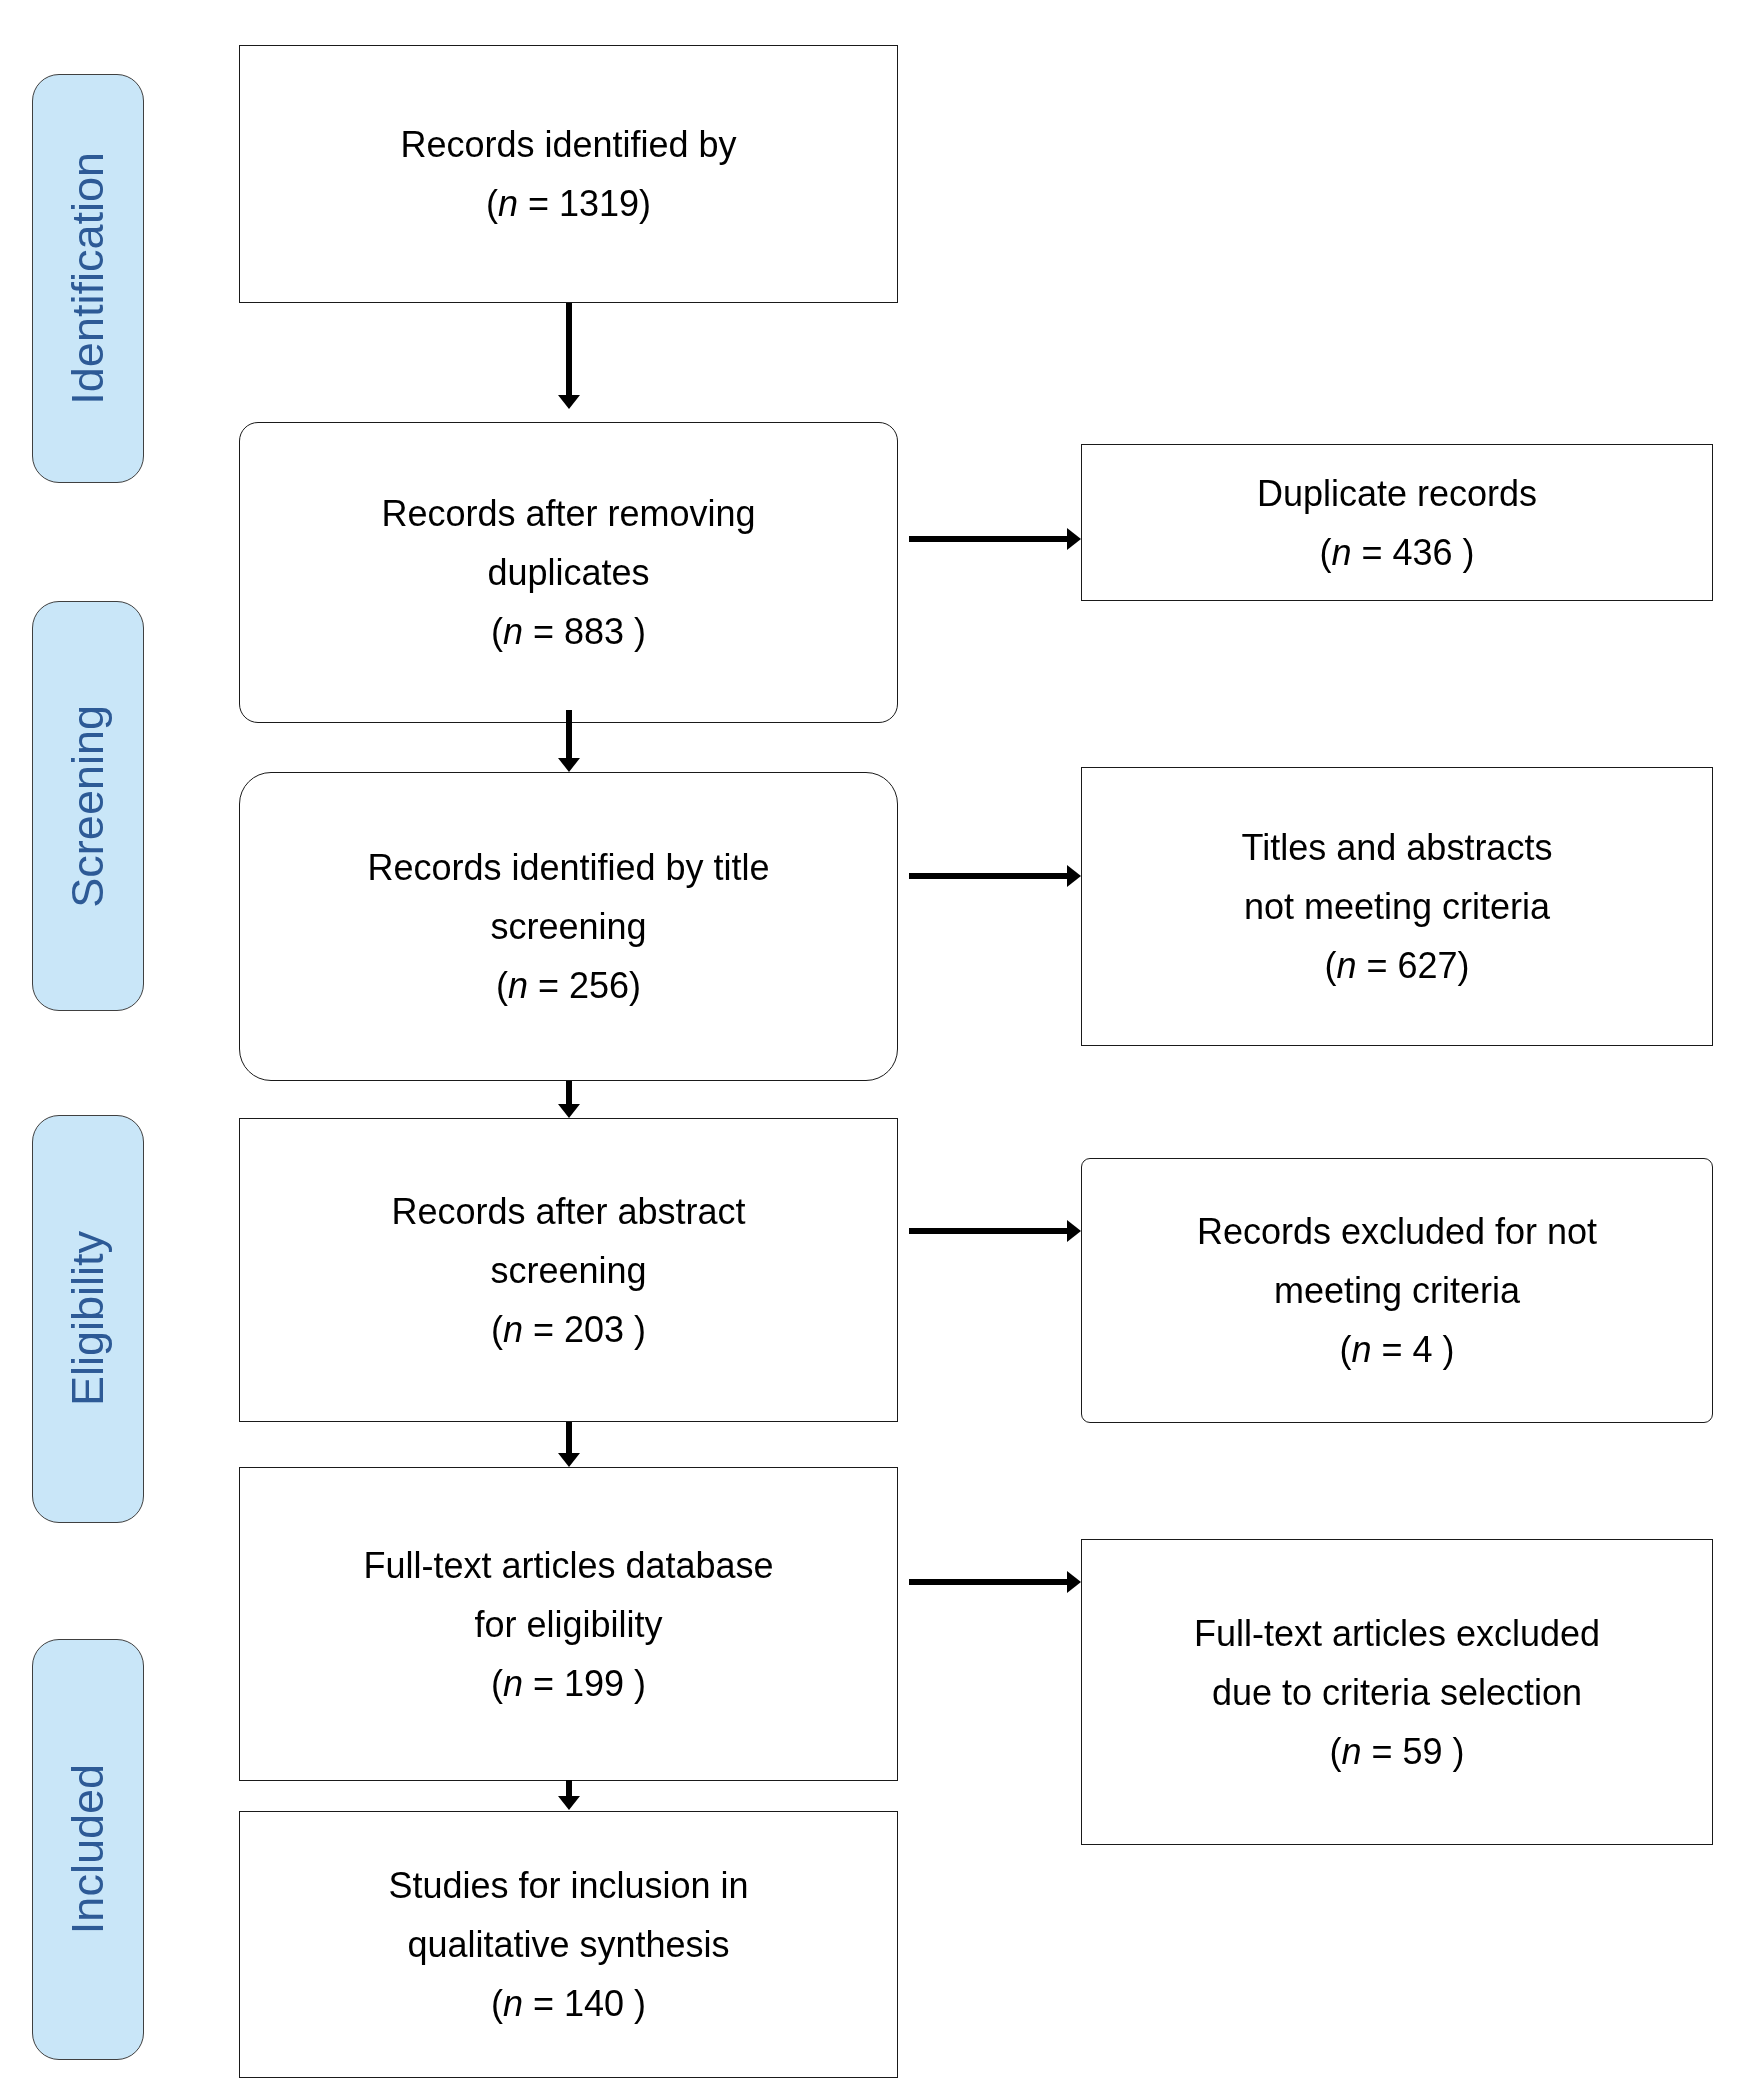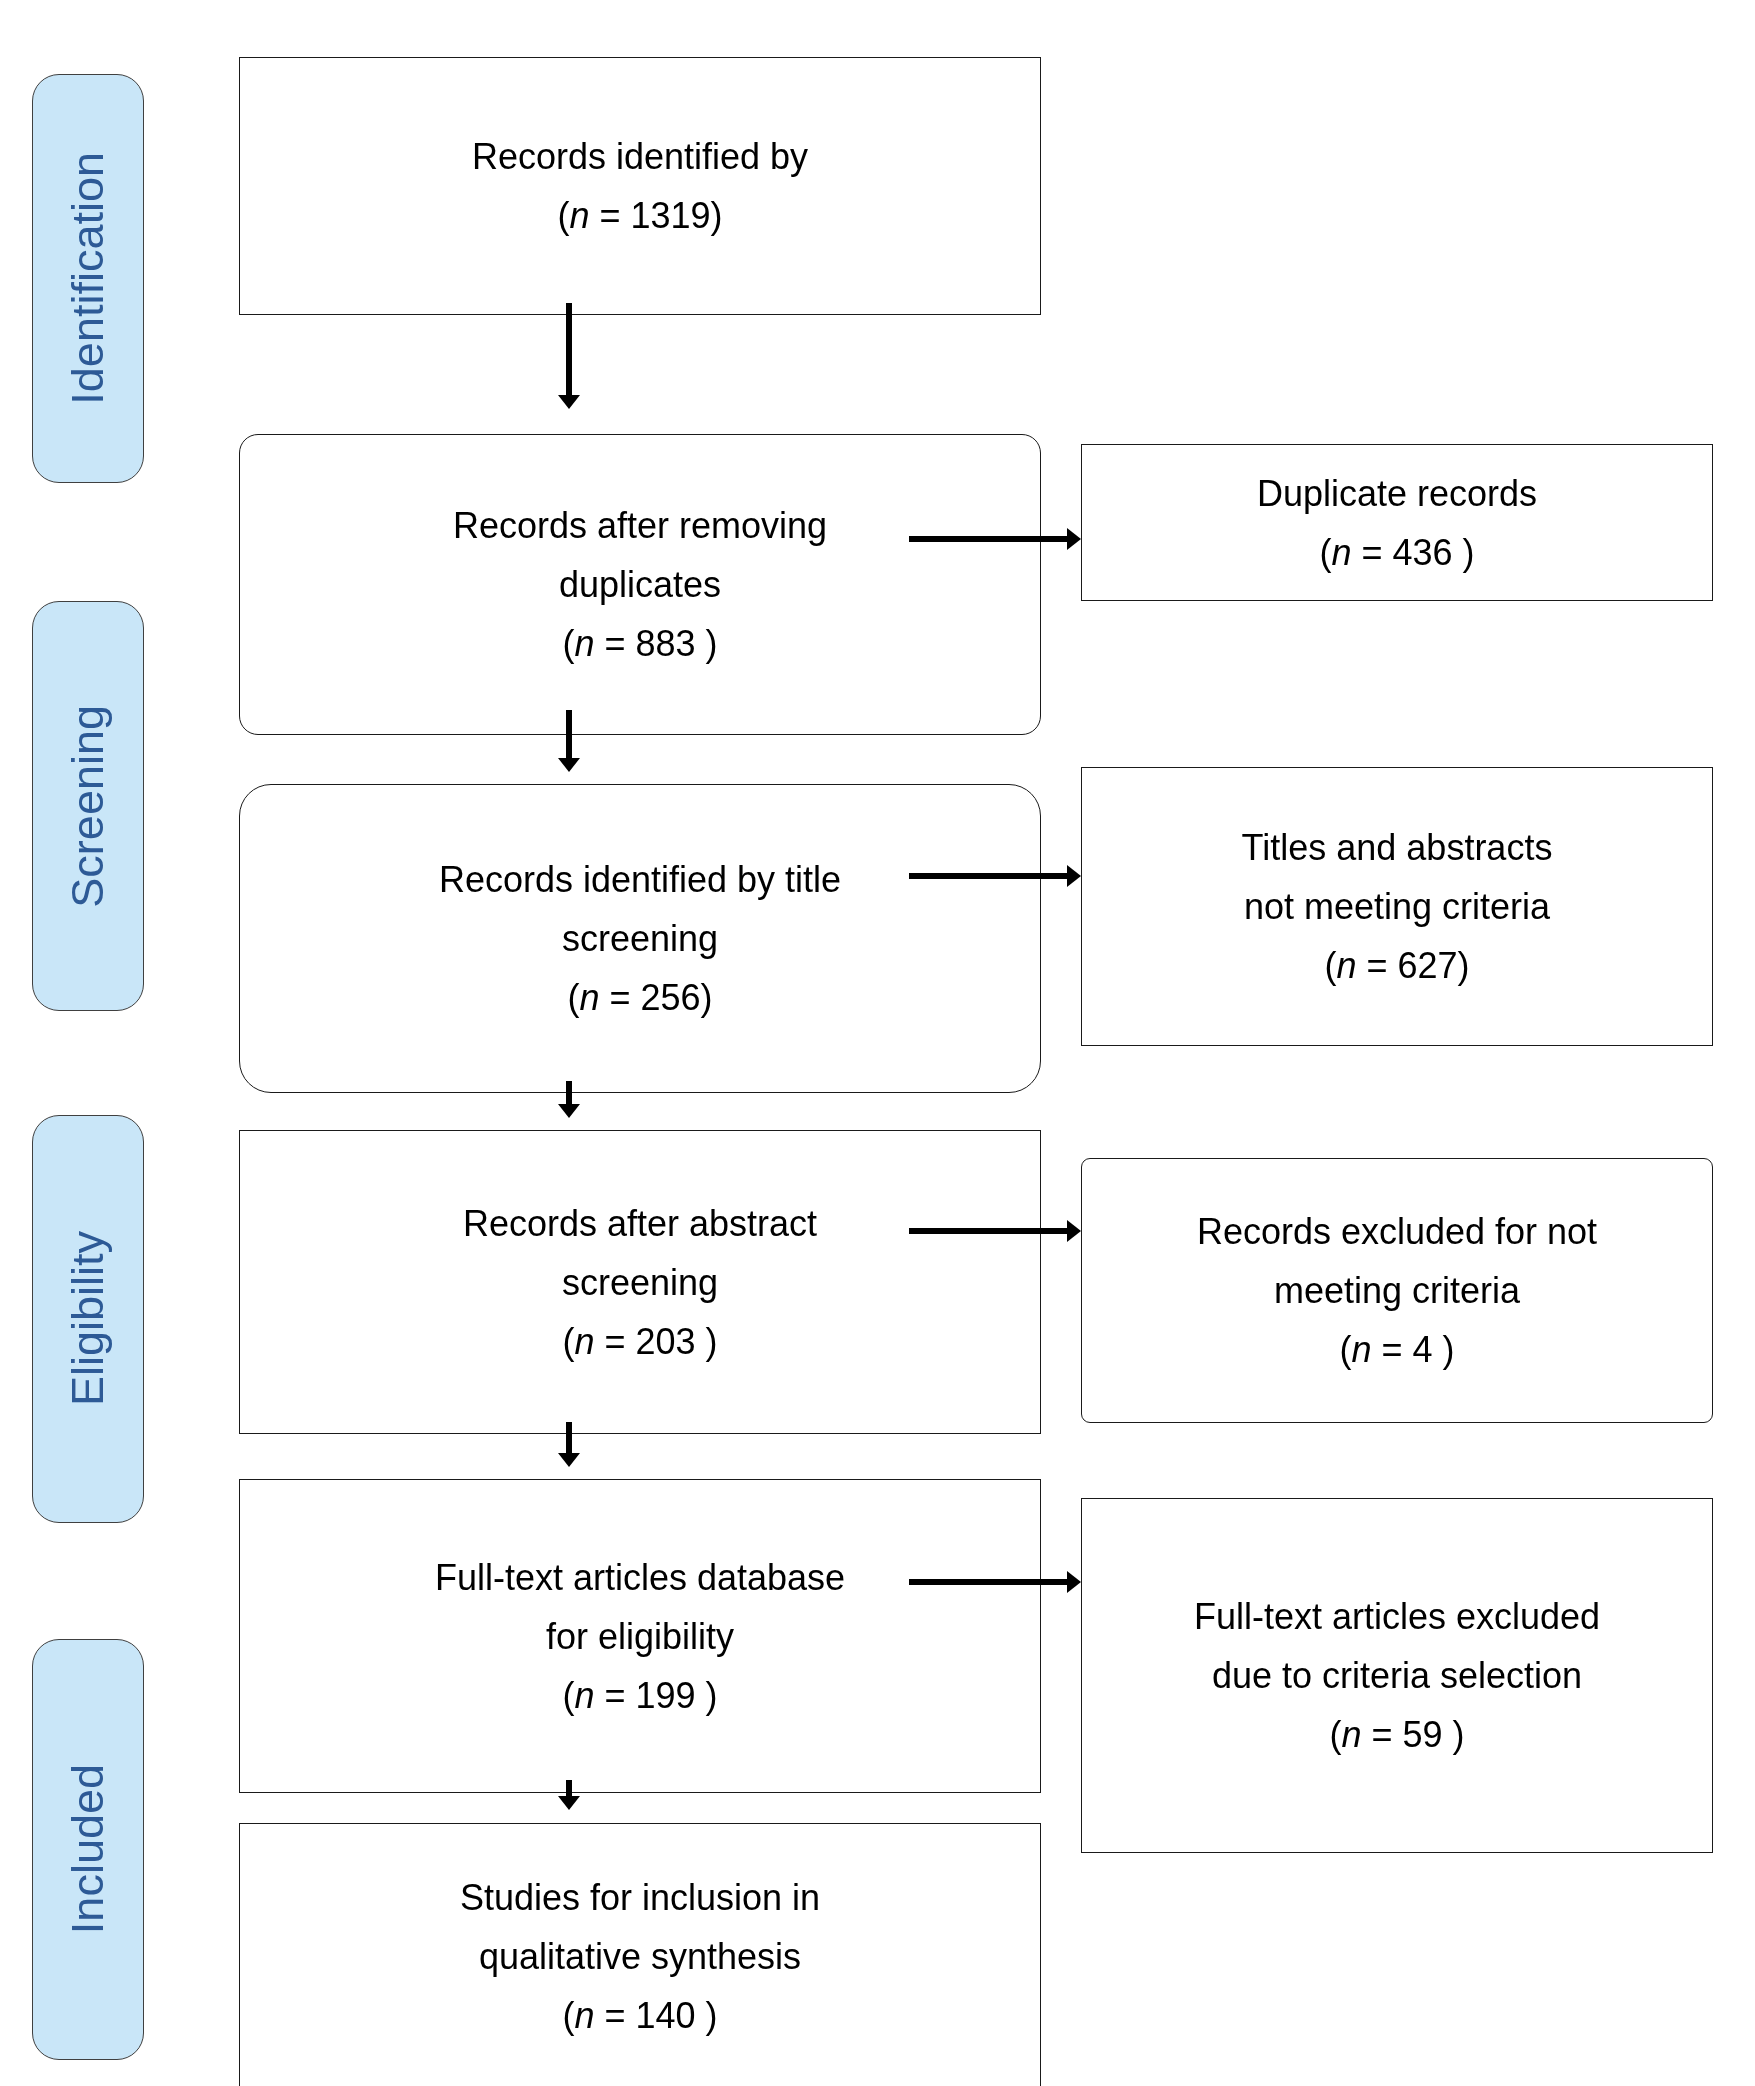--- a/index.html
+++ b/index.html
@@ -40,21 +40,21 @@
     border: 1.6px solid #1a1a1a;
     box-sizing: border-box;
     display: flex;
     flex-direction: column;
     align-items: center;
     justify-content: center;
     text-align: center;
     font-size: 36px;
     line-height: 59px;
   }
-  .main-col  { left: 239px;  width: 802px; margin-top: 12px; }
+  .main-col  { left: 239px;  width: 659px; }
   .right-col { left: 1081px; width: 632px; }
   .nline i { font-style: italic; }
 
   
   .varrow { position: absolute; left: 556px; width: 26px; }
   .varrow .shaft {
     position: absolute; left: 10.4px; top: 0;
     width: 5.5px; height: calc(100% - 13px);
     background: #000;
   }
@@ -90,21 +90,21 @@
   #main-box-1 { top: 45px;   height: 258px; }
   #main-box-2 { top: 422px;  height: 301px; border-radius: 19px; }
   #main-box-3 { top: 772px; height: 309px; border-radius: 32px; }
   #main-box-4 { top: 1118px; height: 304px; }
   #main-box-5 { top: 1467px; height: 314px; }
   #main-box-6 { top: 1811px; height: 267px; }
 
   #side-box-1 { top: 444px;  height: 157px; }
   #side-box-2 { top: 767px; height: 279px; }
   #side-box-3 { top: 1158px; height: 265px; border-radius: 9px; }
-  #side-box-4 { top: 1498px; height: 355px; }
+  #side-box-4 { top: 1539px; height: 306px; }
 
   #varrow-1 { top: 303px;  height: 106px; }
   #varrow-2 { top: 710px; height: 62px; }
   #varrow-3 { top: 1081px; height: 37px; }
   #varrow-4 { top: 1422px; height: 45px; }
   #varrow-5 { top: 1780px; height: 30px; }
 
   #harrow-1 { top: 527px; }
   #harrow-2 { top: 864px; }
   #harrow-3 { top: 1219px; }

